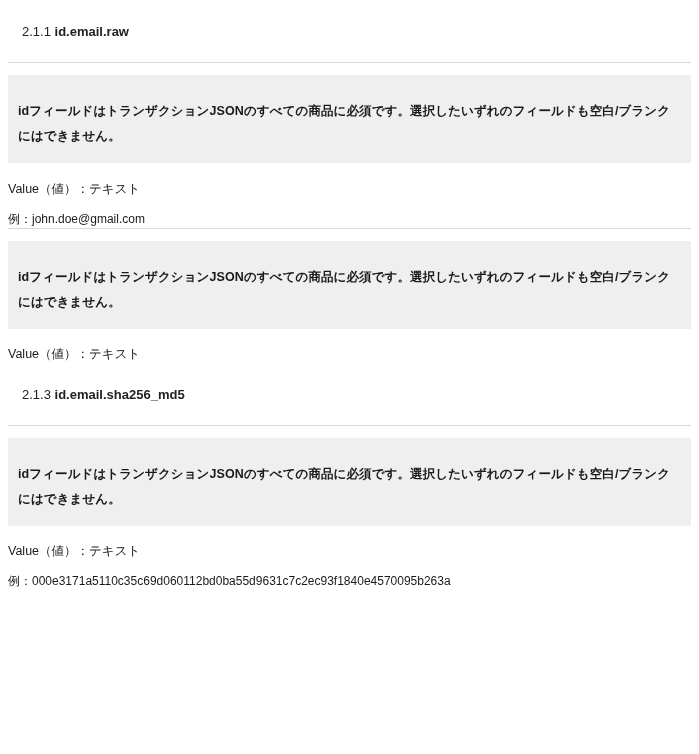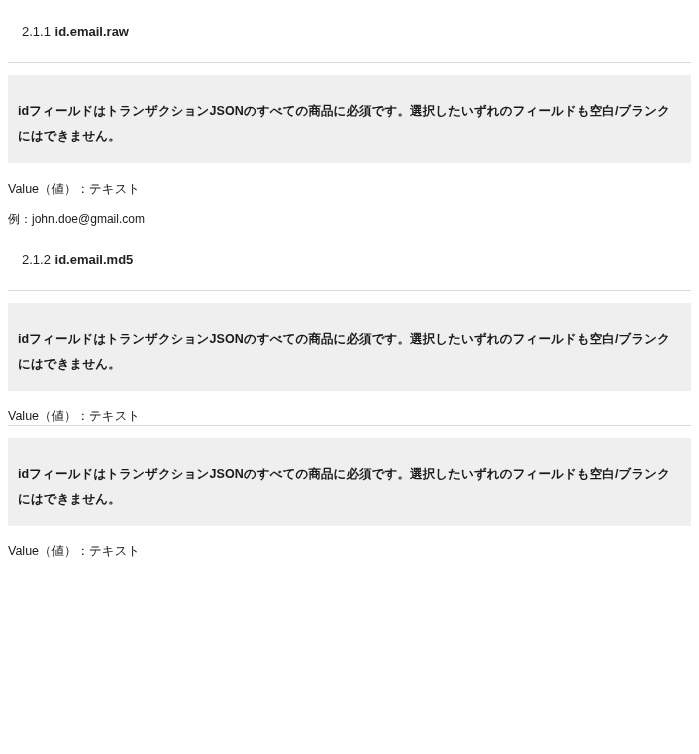--- a/index.html
+++ b/index.html
@@ -93,35 +93,38 @@
     <p>idフィールドはトランザクションJSONのすべての商品に必須です。選択したいずれのフィールドも空白/ブランクにはできません。</p>
   </div>
   <hr class="rule" style="visibility:hidden">
   <p class="value-line">
     <span class="label">Value（値）</span><span>：テキスト</span>
   </p>
   <p class="example-line">
     <span class="ex-label">例：</span><span class="ex-value">john.doe@gmail.com</span>
   </p>
 
+  <hr class="rule">
+  <div class="spacer-12"></div>
+  <div class="note-box">
+    <p>idフィールドはトランザクションJSONのすべての商品に必須です。選択したいずれのフィールドも空白/ブランクにはできません。</p>
+  </div>
+  <p class="value-line">
+    <span class="label">Value（値）</span><span>：テキスト</span>
+  </p>
+
   <h3 class="section-heading">
-    <span class="num">2.1.2</span>
-    <span class="name">id.email.md5</span>
+    <span class="num">2.1.3</span>
+    <span class="name">id.email.sha256_md5</span>
   </h3>
   <hr class="rule">
   <div class="spacer-12"></div>
   <div class="note-box">
     <p>idフィールドはトランザクションJSONのすべての商品に必須です。選択したいずれのフィールドも空白/ブランクにはできません。</p>
   </div>
   <p class="value-line">
     <span class="label">Value（値）</span><span>：テキスト</span>
   </p>
-
-  <hr class="rule">
-  <div class="spacer-12"></div>
-  <div class="note-box">
-    <p>idフィールドはトランザクションJSONのすべての商品に必須です。選択したいずれのフィールドも空白/ブランクにはできません。</p>
-  </div>
-  <p class="value-line">
-    <span class="label">Value（値）</span><span>：テキスト</span>
+  <p class="example-line">
+    <span class="ex-label">例：</span><span class="ex-value">000e3171a5110c35c69d060112bd0ba55d9631c7c2ec93f1840e4570095b263a</span>
   </p>
 
 </div>
 
 </body></html>

